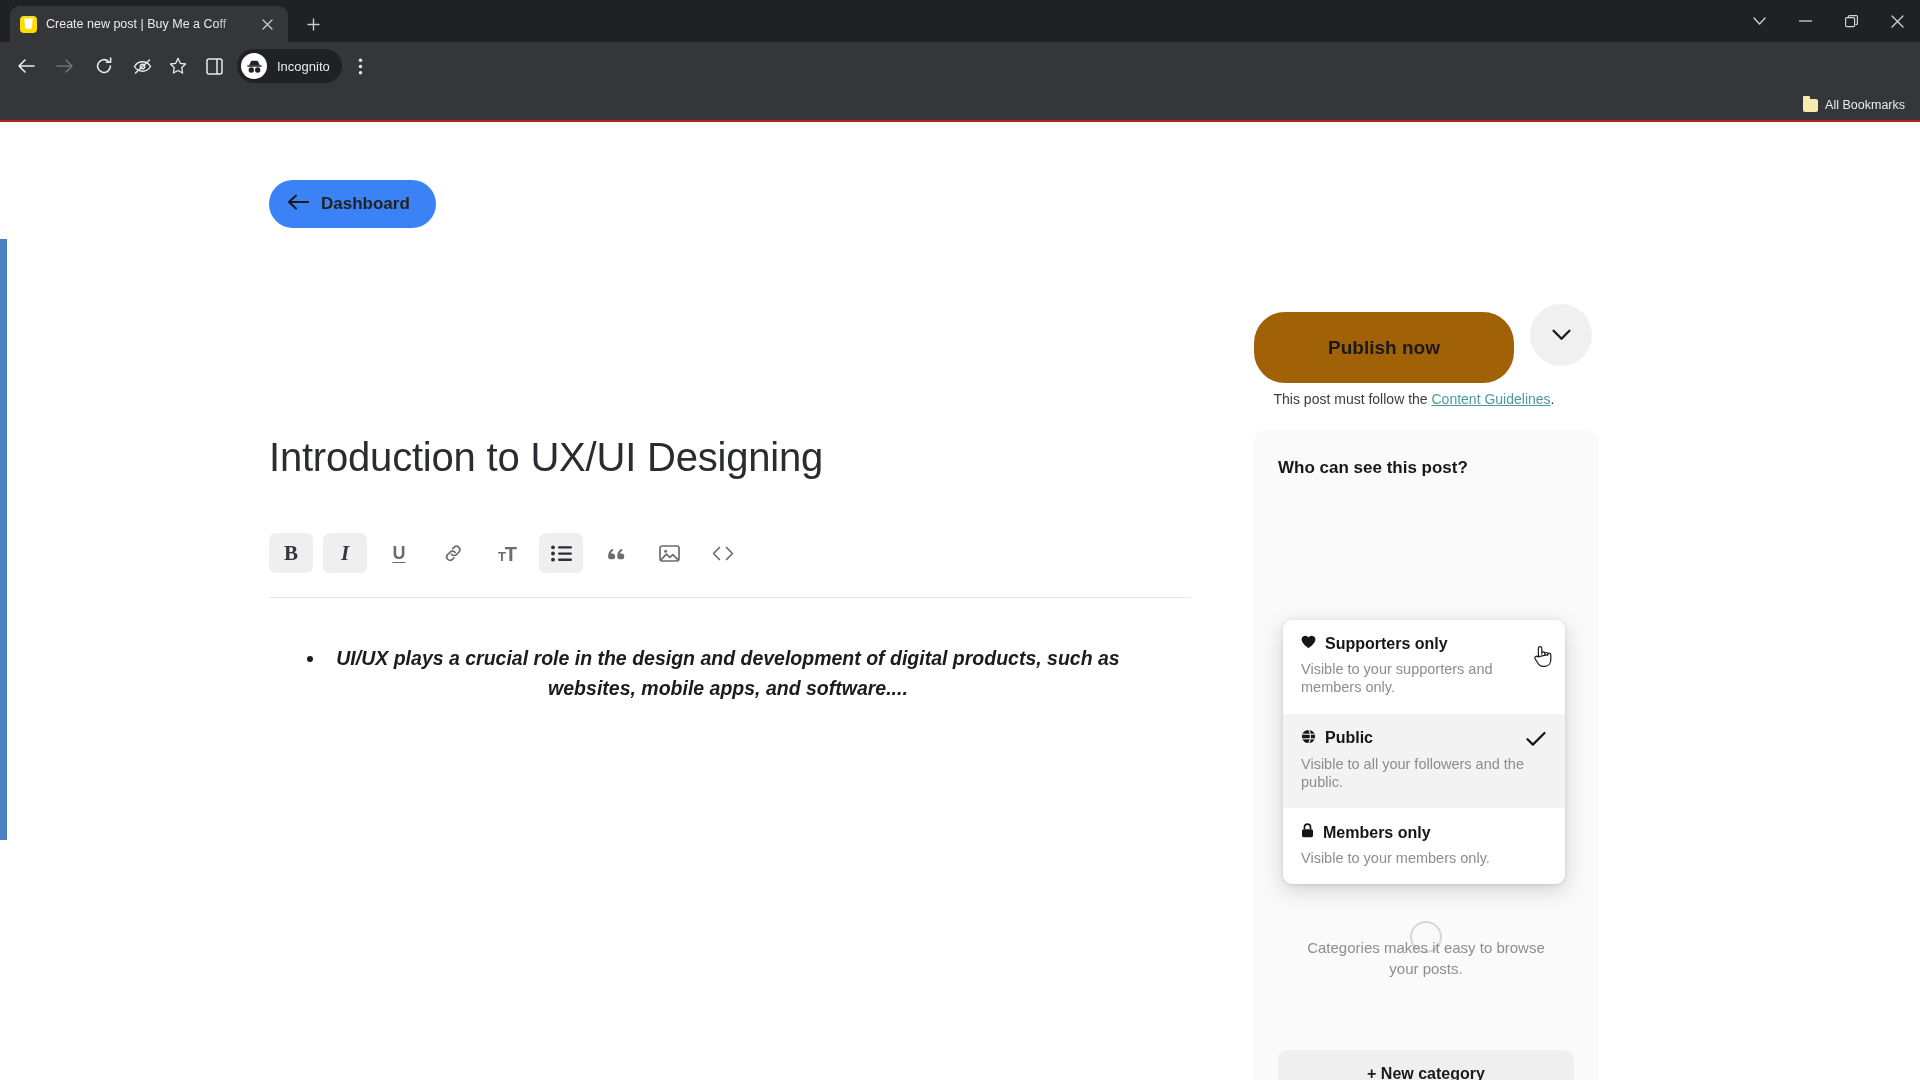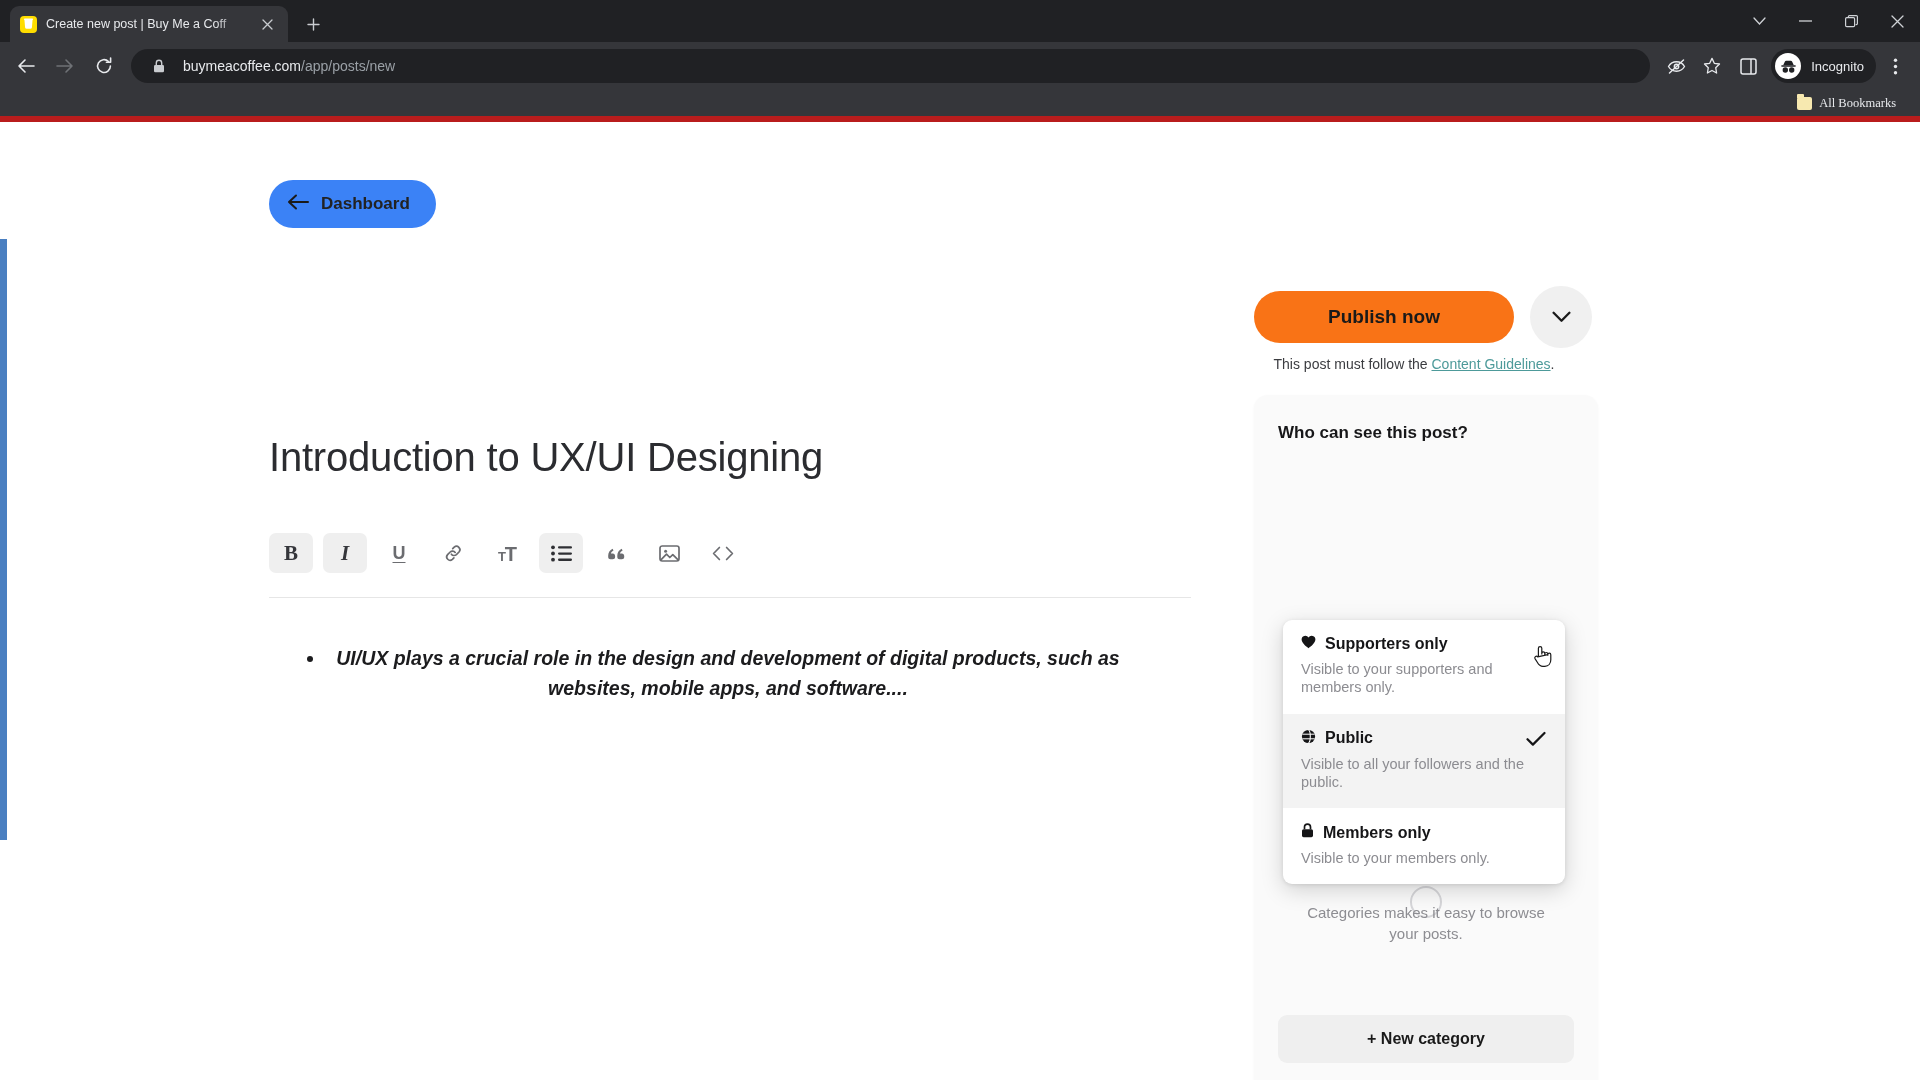--- a/index.html
+++ b/index.html
@@ -73,23 +73,22 @@
     align-items:center; gap:10px; padding:0 12px 0 4px; margin-left:4px;
   }
   .incog-avatar {
     width:26px; height:26px; border-radius:50%; background:#ffffff;
     display:flex; align-items:center; justify-content:center;
   }
   .incog-label { font-size:13px; color:#e8eaed; }
 
   .bookmarks {
     height:32px; background:#35363a; display:flex; align-items:center;
-    justify-content:flex-end; padding-right:24px; gap:8px;
-    border-bottom:6px solid #b91c1c;
-    font-family:Liberation Serif, serif;
+    justify-content:flex-end; padding-right:15px; gap:8px;
+    border-bottom:2px solid #b91c1c;
   }
   .bm-item { display:flex; align-items:center; gap:7px; font-size:12.5px; color:#e8eaed; }
   .bm-folder {
     width:15px; height:13px; background:#f7e9b0; border-radius:2px;
     position:relative;
   }
   .bm-folder::before{
     content:""; position:absolute; top:-3px; left:0; width:7px; height:4px;
     background:#f7e9b0; border-radius:1px 1px 0 0;
   }
@@ -141,23 +140,23 @@
   .editor-body li {
     font-size:19.5px; font-weight:700; font-style:italic; color:#1c1c1e;
     line-height:1.52;
   }
 
   
   .rightcol { position:absolute; left:1254px; top:0; width:344px; }
 
   .publish-row { display:flex; align-items:center; gap:16px; padding-top:155px; }
   .publish-btn {
-    width:260px; height:52px; border-radius:31px; background:#f97316;
+    width:260px; height:71px; border-radius:31px; background:#a16207;
     border:none; font-family:inherit; font-size:19px; font-weight:700;
-    color:#1a1a1a; cursor:pointer;
+    color:#1a1a1a; cursor:pointer;margin-top:26px;
   }
   .chev-btn {
     width:62px; height:62px; border-radius:50%; background:#f0f0f0;
     display:flex; align-items:center; justify-content:center; cursor:pointer;
   }
 
   .guidelines {
     margin-top:8px; font-size:14px; color:#3b3c40; text-align:center;
     width:320px;
   }
@@ -266,29 +265,20 @@
           <path d="M1 8h15M10 2l6 6-6 6" stroke="currentColor" stroke-width="1.6" fill="none" stroke-linecap="round" stroke-linejoin="round"></path>
         </svg>
     </div>
     <div class="nav-btn">
       <svg width="18" height="18" viewBox="0 0 18 18">
           <path d="M15.4 9a6.4 6.4 0 1 1-1.9-4.5" stroke="currentColor" stroke-width="1.6" fill="none" stroke-linecap="round"></path>
           <path d="M15.6 1v4.2h-4.2" stroke="currentColor" stroke-width="1.6" fill="none" stroke-linecap="round" stroke-linejoin="round"></path>
         </svg>
     </div>
 
-    <div class="omnibox">
-      <span class="omni-icon">
-        <svg width="12" height="14" viewBox="0 0 12 14">
-          <rect x="1" y="6" width="10" height="7.2" rx="1.3" fill="currentColor"></rect>
-          <path d="M3.3 6V4a2.7 2.7 0 0 1 5.4 0v2" stroke="currentColor" stroke-width="1.4" fill="none"></path>
-        </svg>
-      </span>
-      <span class="omnibox-url"><span>buymeacoffee.com</span><span class="dim">/app/posts/new</span></span>
-    </div>
 
     <div class="tb-right">
       <div class="tb-icon">
         <svg width="19" height="17" viewBox="0 0 19 17">
           <path d="M1.5 8.5S4.3 3.8 9.5 3.8 17.5 8.5 17.5 8.5 14.7 13.2 9.5 13.2 1.5 8.5 1.5 8.5z" stroke="currentColor" stroke-width="1.4" fill="none"></path>
           <circle cx="9.5" cy="8.5" r="2.2" stroke="currentColor" stroke-width="1.4" fill="none"></circle>
           <path d="M2.5 15L16.5 2" stroke="currentColor" stroke-width="1.5" stroke-linecap="round"></path>
         </svg>
       </div>
       <div class="tb-icon">

